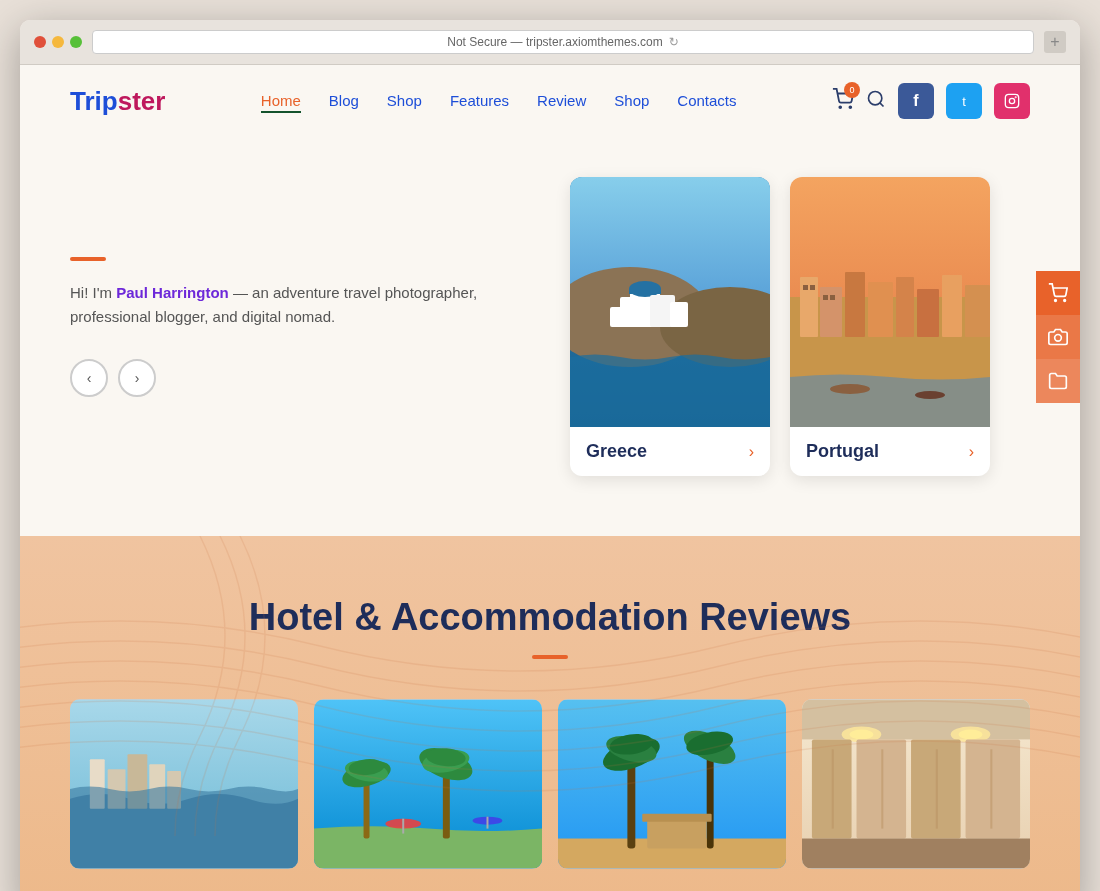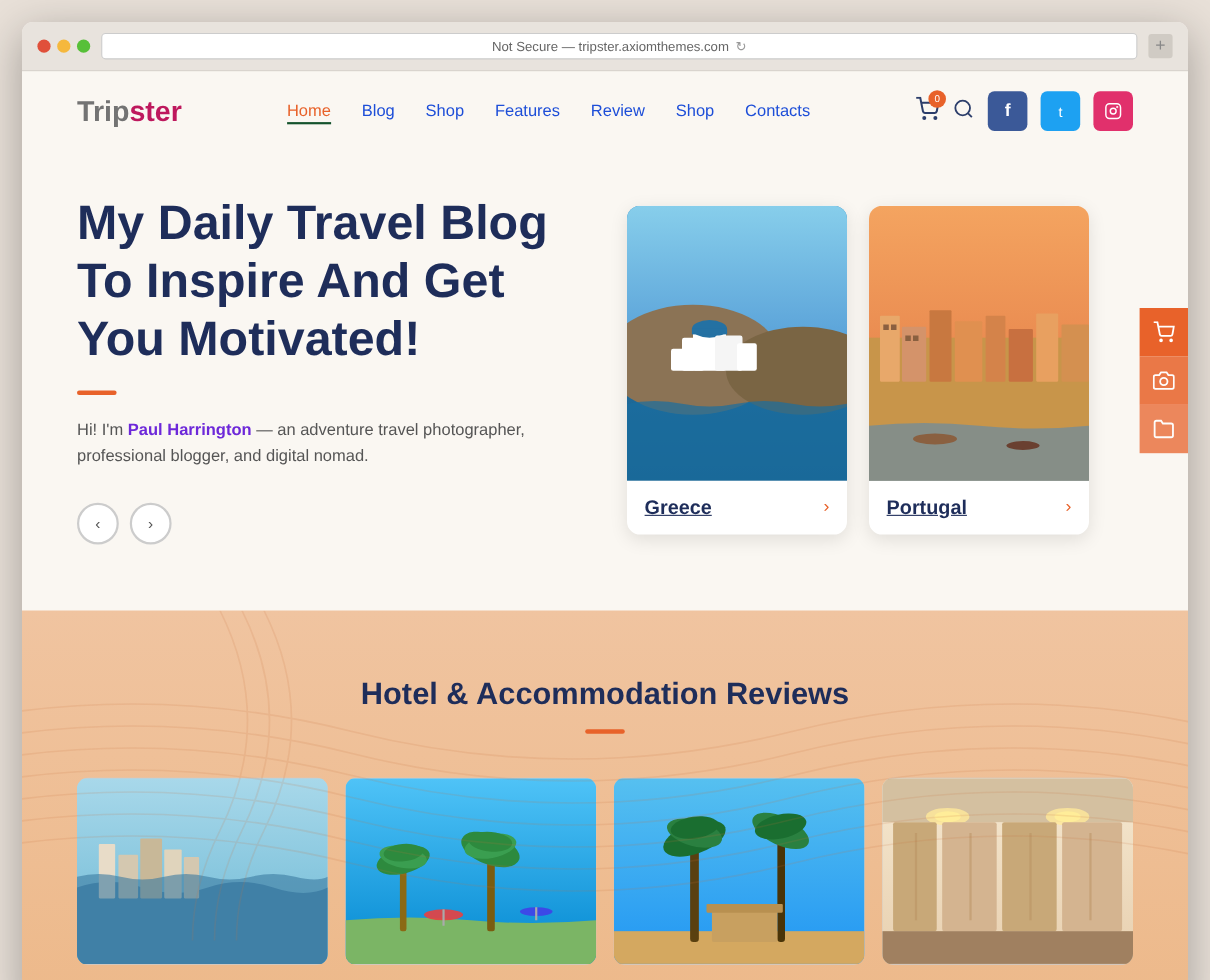--- a/index.html
+++ b/index.html
@@ -74,21 +74,21 @@
       display: flex;
       align-items: center;
       justify-content: space-between;
     }
     .logo {
       font-size: 26px;
       font-weight: 700;
       color: #2c3e6b;
     }
     .logo span {
-      color: #737373;
+      color: #1d4ed8;
     }
     .nav-links {
       display: flex;
       gap: 28px;
       list-style: none;
     }
     .nav-links li a {
       text-decoration: none;
       color: #1d4ed8;
       font-size: 15px;
@@ -207,21 +207,20 @@
     .dest-card-footer {
       padding: 14px 16px;
       display: flex;
       align-items: center;
       justify-content: space-between;
     }
     .dest-card-name {
       font-size: 18px;
       font-weight: 700;
       color: #1e2d5a;
-      text-decoration: underline;
     }
     .dest-card-arrow {
       color: #e8622a;
       font-size: 16px;
       cursor: pointer;
     }
 
     
     .right-sidebar {
       position: absolute;
@@ -250,21 +249,21 @@
       overflow: hidden;
     }
     .reviews-bg-pattern {
       position: absolute;
       top: 0; left: 0; right: 0; bottom: 0;
       opacity: 0.15;
       pointer-events: none;
     }
     .reviews-section h2 {
       text-align: center;
-      font-size: 28px;
+      font-size: 38px;
       font-weight: 800;
       color: #1e2d5a;
       margin-bottom: 16px;
     }
     .reviews-divider {
       width: 36px; height: 4px;
       background: #e8622a;
       border-radius: 2px;
       margin: 0 auto 40px;
     }
@@ -343,21 +342,20 @@
             <rect x="2" y="2" width="20" height="20" rx="5" ry="5"></rect>
             <circle cx="12" cy="12" r="4"></circle>
             <circle cx="17.5" cy="6.5" r="0.5" fill="white"></circle>
           </svg>
         </div>
       </div>
     </nav>
 
     <section class="hero-section">
       <div class="hero-text">
-        <h1 class="hero-title">My Daily Travel Blog To Inspire And Get You Motivated!</h1>
         <div class="hero-divider"></div>
         <p class="hero-description">
           <span>Hi! I'm </span><span class="author-name">Paul Harrington</span><span> — an adventure travel photographer, professional blogger, and digital nomad.</span>
         </p>
         <div class="hero-nav-buttons">
           <button class="nav-circle-btn">‹</button>
           <button class="nav-circle-btn">›</button>
         </div>
       </div>
 

